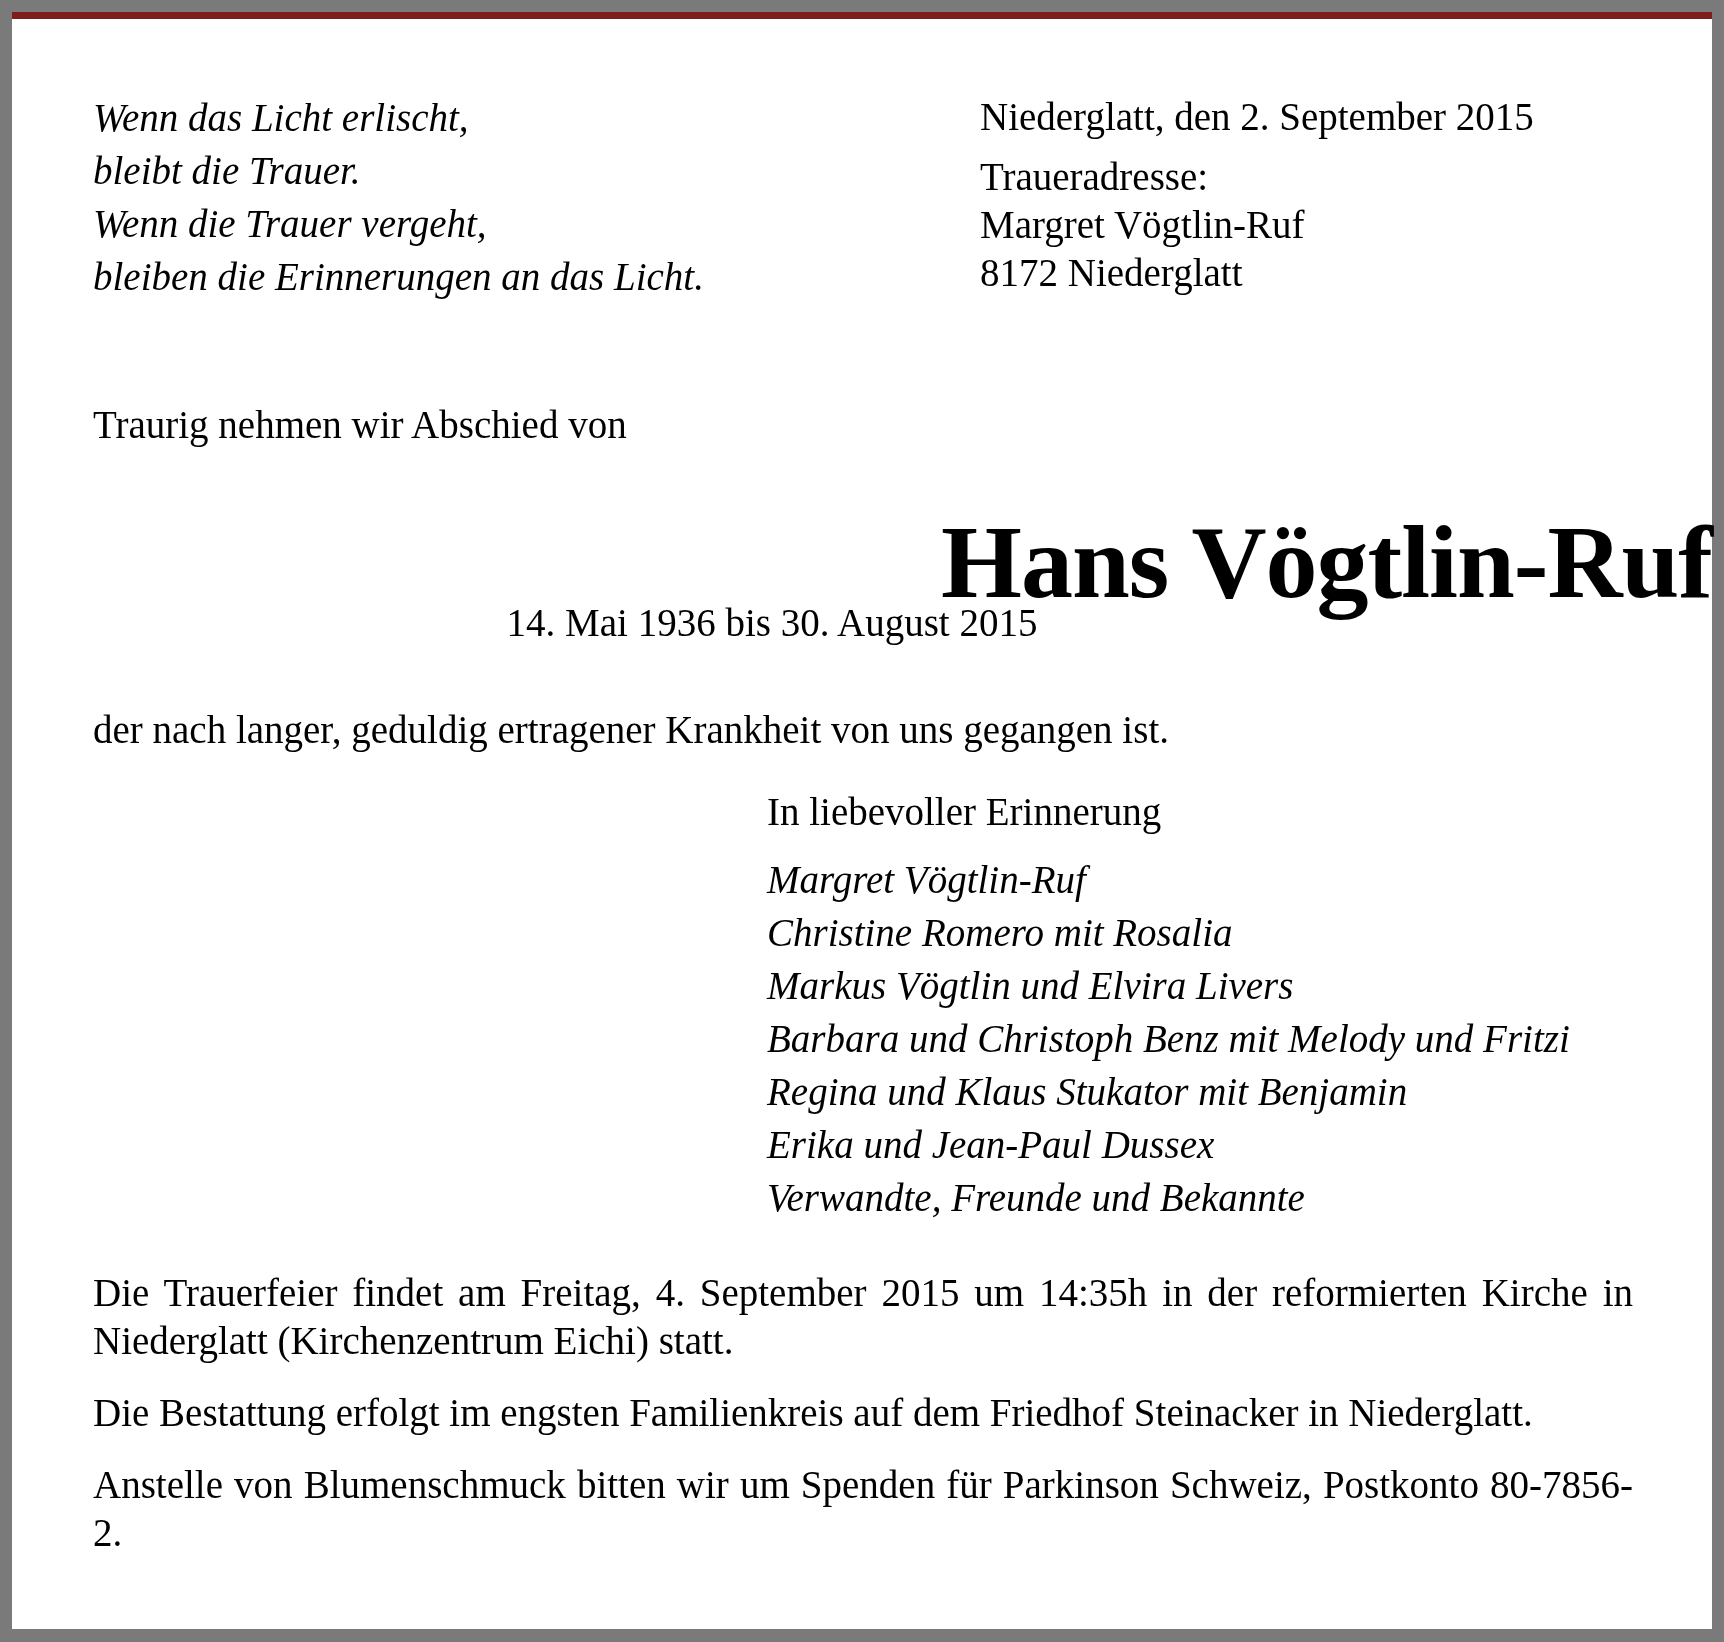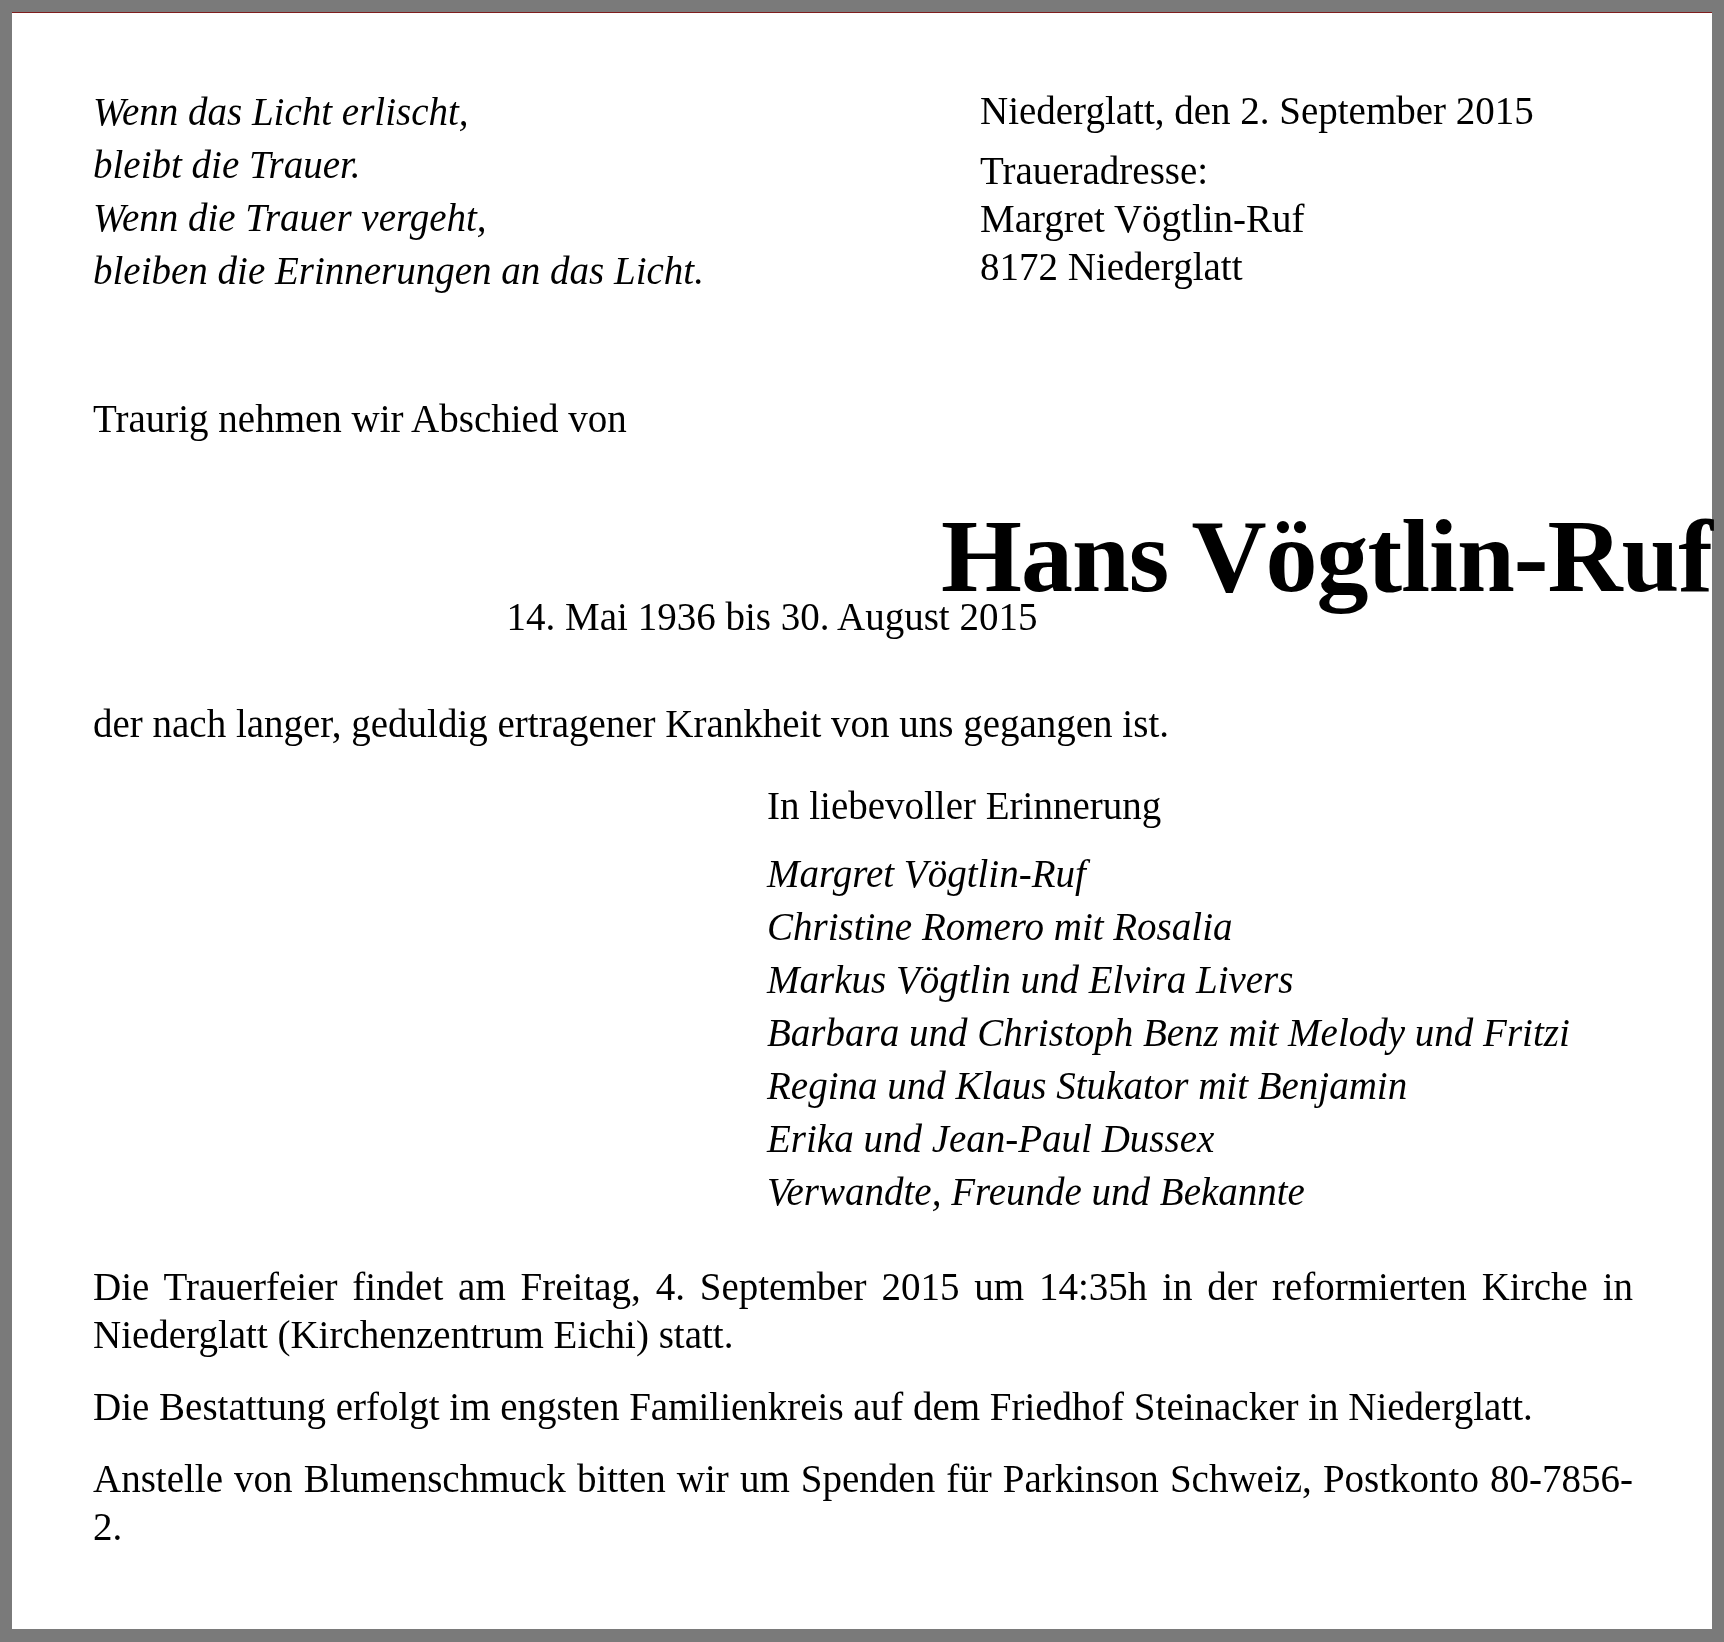--- a/index.html
+++ b/index.html
@@ -15,21 +15,21 @@
       font-family: "Liberation Serif", "DejaVu Serif", serif;
       color: #000;
     }
     .page {
       position: absolute;
       left: 12px;
       top: 12px;
       width: 1700px;
       height: 1617px;
       background: #ffffff;
-      border-top: 1px solid #7f1d1d;
+      border-top: 7px solid #7f1d1d;
       box-sizing: border-box;
     }
     .blk {
       position: absolute;
       font-size: 39px;
       line-height: 48px;
       white-space: nowrap;
     }
     .blk .ln { display: block; }
     .ital { font-style: italic; }

